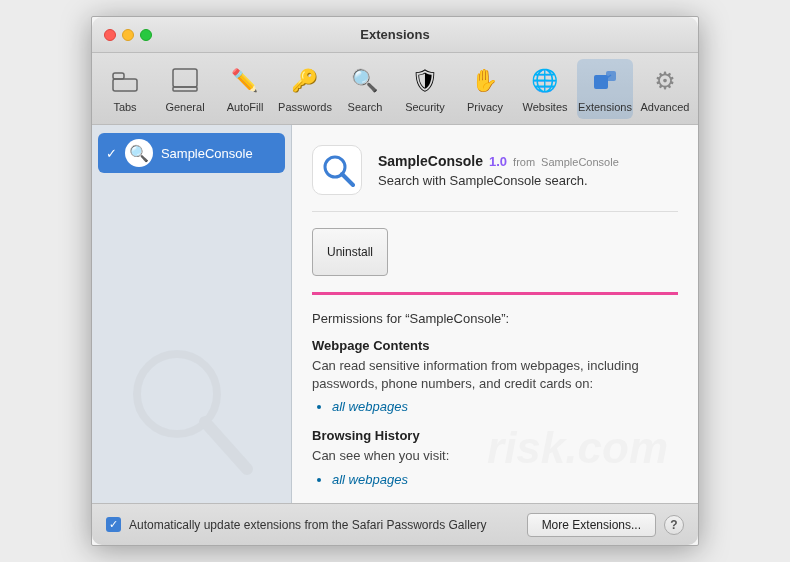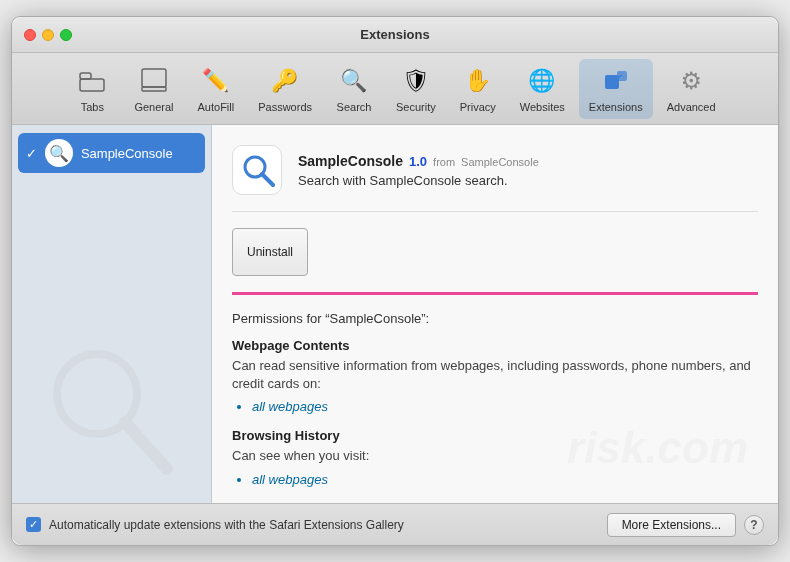--- a/index.html
+++ b/index.html
@@ -7,24 +7,24 @@
       font-family: -apple-system, BlinkMacSystemFont, "Helvetica Neue", Arial, sans-serif;
       background: #ececec;
       display: flex;
       align-items: center;
       justify-content: center;
       width: 790px;
       height: 562px;
       overflow: hidden;
     }
     .window {
-      width: 768px;
+      width: 608px;
       height: 530px;
       background: #f5f5f5;
-      border-radius: 9px;
+      border-radius: 2px;
       box-shadow: 0 4px 30px rgba(0,0,0,0.35);
       display: flex;
       flex-direction: column;
       border: 1px solid #aaa;
     }
     .titlebar {
       height: 36px;
       background: linear-gradient(to bottom, #e8e8e8, #d8d8d8);
       border-radius: 10px 10px 0 0;
       border-bottom: 1px solid #bbb;
@@ -172,21 +172,21 @@
       margin-bottom: 4px;
     }
     .ext-name {
       font-size: 14px;
       font-weight: 700;
       color: #222;
     }
     .ext-version {
       font-size: 13px;
       font-weight: 600;
-      color: #1d4ed8;
+      color: #8b5cf6;
     }
     .ext-from {
       font-size: 11px;
       color: #888;
     }
     .ext-description {
       font-size: 13px;
       color: #333;
       margin-top: 2px;
     }
@@ -445,20 +445,20 @@
         </div>
       </div>
 
       <div style="position:absolute; bottom:30px; right:30px; opacity:0.06; pointer-events:none; font-size:44px; color:#888; white-space:nowrap; font-style:italic; font-weight:700;">risk.com</div>
     </div>
   </div>
 
   <div class="bottom-bar">
     <div class="auto-update-section">
       <div class="checkbox-auto">✓</div>
-      <span class="auto-update-label">Automatically update extensions with the Safari Extensions Gallery</span>
+      <span class="auto-update-label">Automatically update extensions from the Safari Passwords Gallery</span>
     </div>
     <div class="bottom-buttons">
       <button class="more-extensions-btn">More Extensions...</button>
       <div class="help-btn">?</div>
     </div>
   </div>
 </div>
 
 </body></html>

